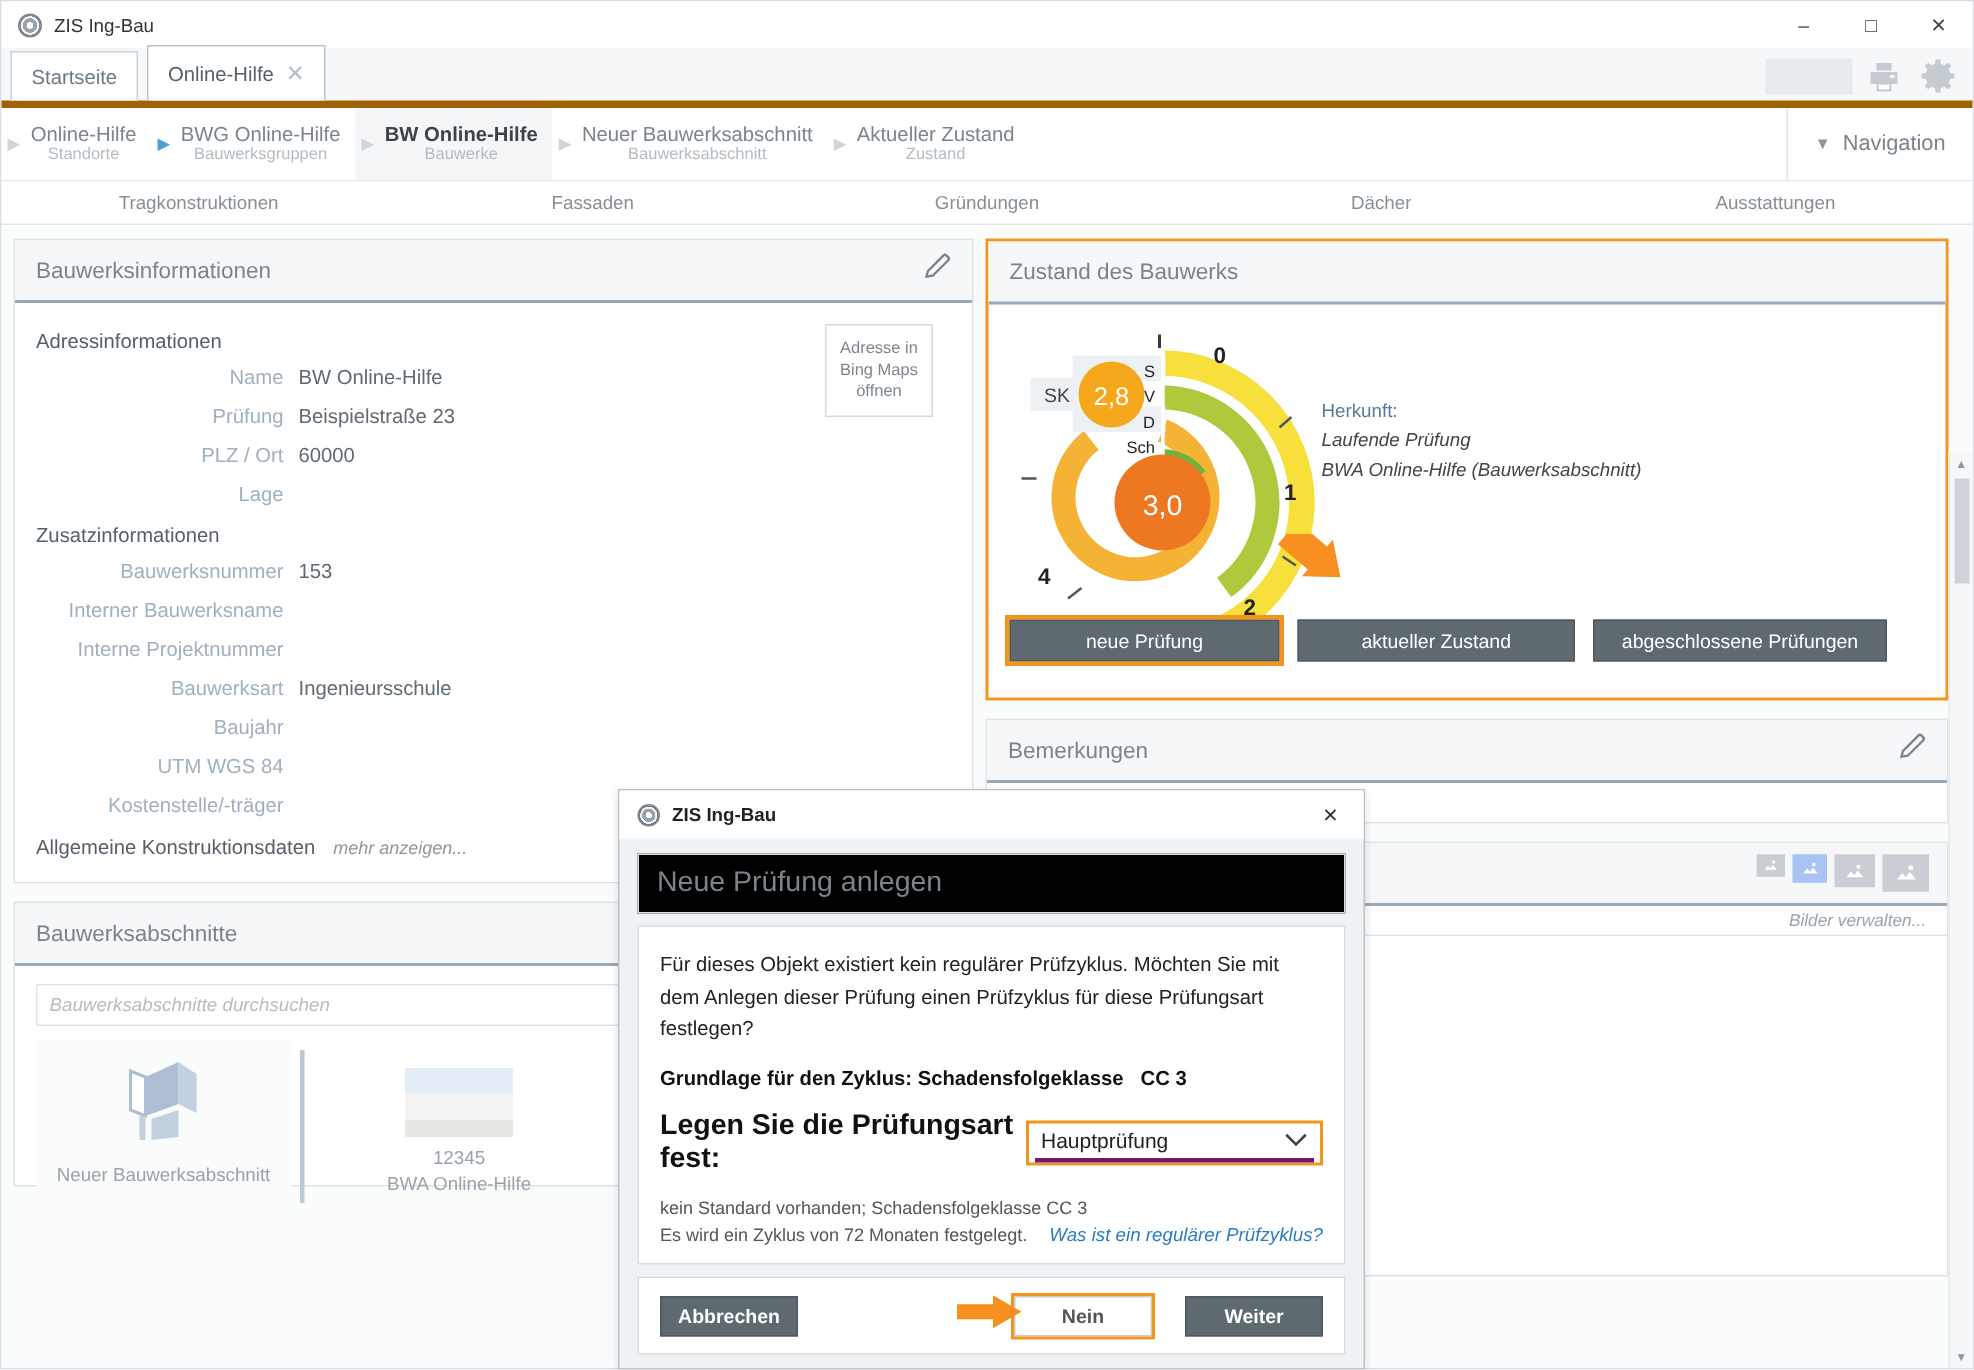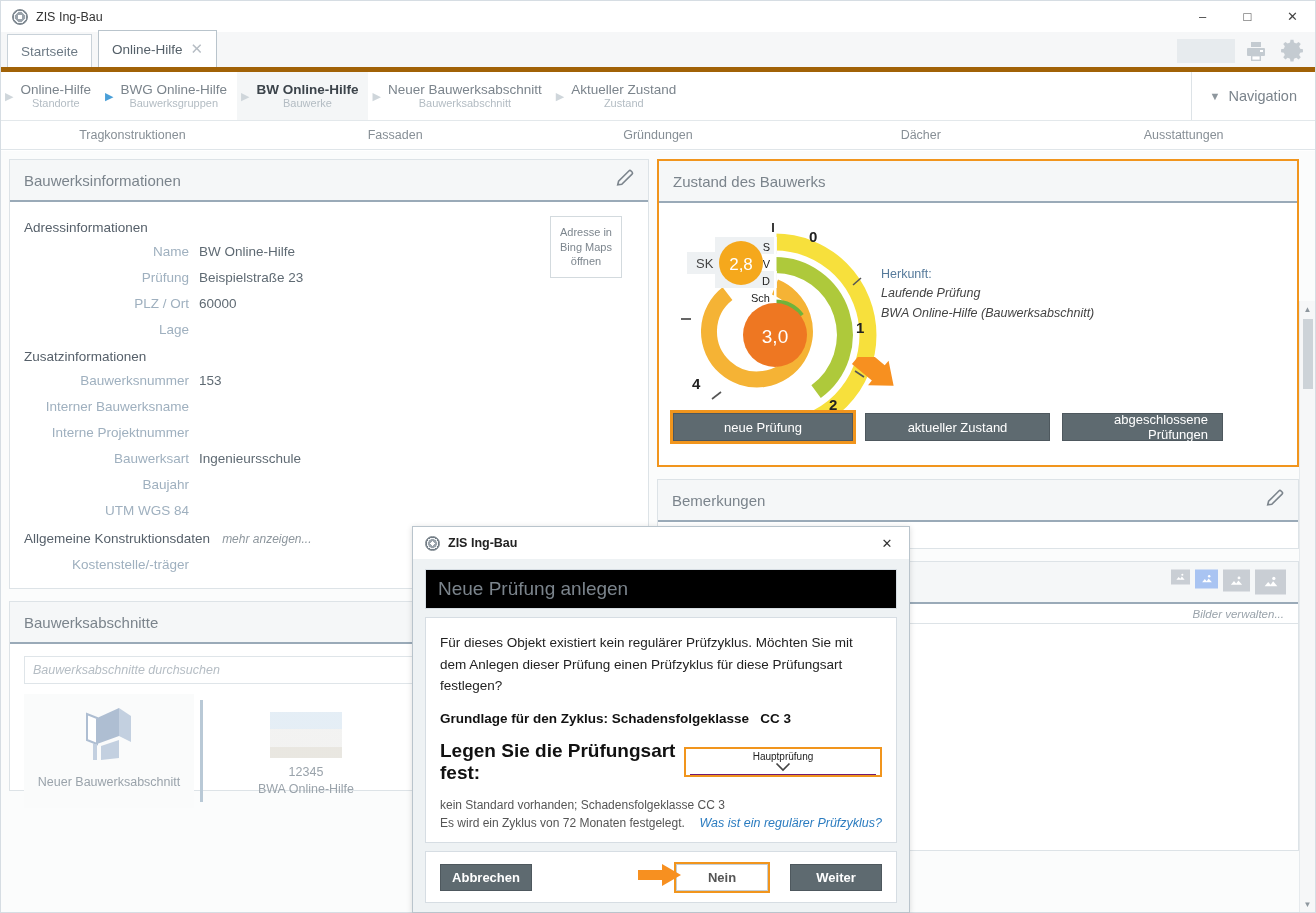--- a/index.html
+++ b/index.html
@@ -133,22 +133,22 @@
   .m-tb .cl{ position:absolute; right:0; top:0; width:44px;height:32px;
              display:flex;align-items:center;justify-content:center; font-size:13px; color:#333;}
   .m-title{ margin:10px 12px 0; background:#000000; border:1px solid #d6dde3; height:40px;
             display:flex; align-items:center; padding:0 12px; font-size:19px; color:#7b848c;}
   .m-body{ margin:8px 12px 0; background:#fff; border:1px solid #d6dde3; height:226px; padding:14px 14px 0; position:relative;}
   .m-p{ font-size:13.5px; color:#222; line-height:1.6;}
   .m-b{ font-size:13.5px; color:#111; font-weight:bold; margin-top:14px;}
   .m-sel-row{ display:flex; align-items:center; gap:0; margin-top:14px;}
   .m-sel-row .lb{ font-size:19px; font-weight:bold; color:#111; margin-right:6px;}
   .m-select{ border:2px solid #f1951d; padding:2px 4px 0; background:#fff; }
-  .m-select .inner{ width:186px; height:24px; border-bottom:1px solid #701a75; display:flex;
-                    align-items:center; justify-content:space-between; font-size:10px; color:#222; padding:0 4px 2px 4px;flex-direction:column;}
+  .m-select .inner{ width:186px; height:24px; border-bottom:3px solid #701a75; display:flex;
+                    align-items:center; justify-content:space-between; font-size:14px; color:#222; padding:0 4px 2px 4px;}
   .m-note{ font-size:12px; color:#555; line-height:1.5; margin-top:12px;}
   .m-link{ position:absolute; right:14px; bottom:12px; font-size:12.5px; color:#2b7cc0; font-style:italic;}
   .m-foot{ margin:8px 12px 0; background:#fff; border:1px solid #d6dde3; height:52px;
            display:flex; align-items:center; padding:0 14px; position:relative;}
   .m-btn{ background:#5e6a70; color:#fff; border:1px solid #4e585e; height:27px; min-width:92px;
           display:flex;align-items:center;justify-content:center; font-size:13px; font-family:inherit;font-weight:bold;}
   .m-btn.ghost{ background:#fff; color:#555; border:1px solid #c6ced4; outline:2px solid #f1951d;}
   .m-arrow{ position:absolute; left:212px; top:50%; transform:translateY(-50%);}
   .spacer{ flex:1 }
 </style>
@@ -299,28 +299,28 @@
             <span class="val">Ingenieursschule</span>
           </div>
           <div class="row">
             <span class="lbl">Baujahr</span>
             <span class="val"></span>
           </div>
           <div class="row">
             <span class="lbl">UTM WGS 84</span>
             <span class="val"></span>
           </div>
+          <div class="row">
+            <span class="lbl">Kostenstelle/-träger</span>
+            <span class="val"></span>
+          </div>
+
           <div class="row dark" style="margin-top:2px;">
             <span class="lbl" style="width:auto;text-align:left;padding-right:0;color:#56606a;">Allgemeine Konstruktionsdaten</span>
             <span class="mehr">mehr anzeigen...</span>
-          </div>
-
-          <div class="row">
-            <span class="lbl">Kostenstelle/-träger</span>
-            <span class="val"></span>
           </div>
         </div>
       </div>
 
       <div class="card" style="margin-top:12px; height:190px;">
         <div class="card-hd">
           <span class="ttl">Bauwerksabschnitte</span>
         </div>
         <div class="card-body" style="padding:12px 14px 0;">
           <input class="search" type="text" placeholder="Bauwerksabschnitte durchsuchen" style="">
@@ -404,21 +404,21 @@
 
           <div class="arrowbig">
             <svg width="54" height="46" viewBox="0 0 54 46" aria-hidden="true">
               <path d="M4 4 L30 4 L30 -2 L50 14 L30 30 L30 24 L4 24 Z" fill="#f79020" transform="rotate(40 27 14)"></path>
             </svg>
           </div>
 
           <div class="btnrow">
             <div class="gbtn sel" style="width:180px;">neue Prüfung</div>
             <div class="gbtn" style="width:185px;">aktueller Zustand</div>
-            <div class="gbtn" style="width:161px;text-align:right;">abgeschlossene Prüfungen</div>
+            <div class="gbtn" style="width:196px;">abgeschlossene Prüfungen</div>
           </div>
         </div>
       </div>
 
       <div class="card" style="margin-top:12px; height:70px;">
         <div class="card-hd">
           <span class="ttl">Bemerkungen</span>
           <span class="pencil">
             <svg width="22" height="22" viewBox="0 0 24 24" fill="none" stroke="#7b848c" stroke-width="1.7">
               <path d="M4 19.5l1-4L16.2 4.3a1.7 1.7 0 012.4 0l1.1 1.1a1.7 1.7 0 010 2.4L8.5 18.9l-4.5.6z"></path>

